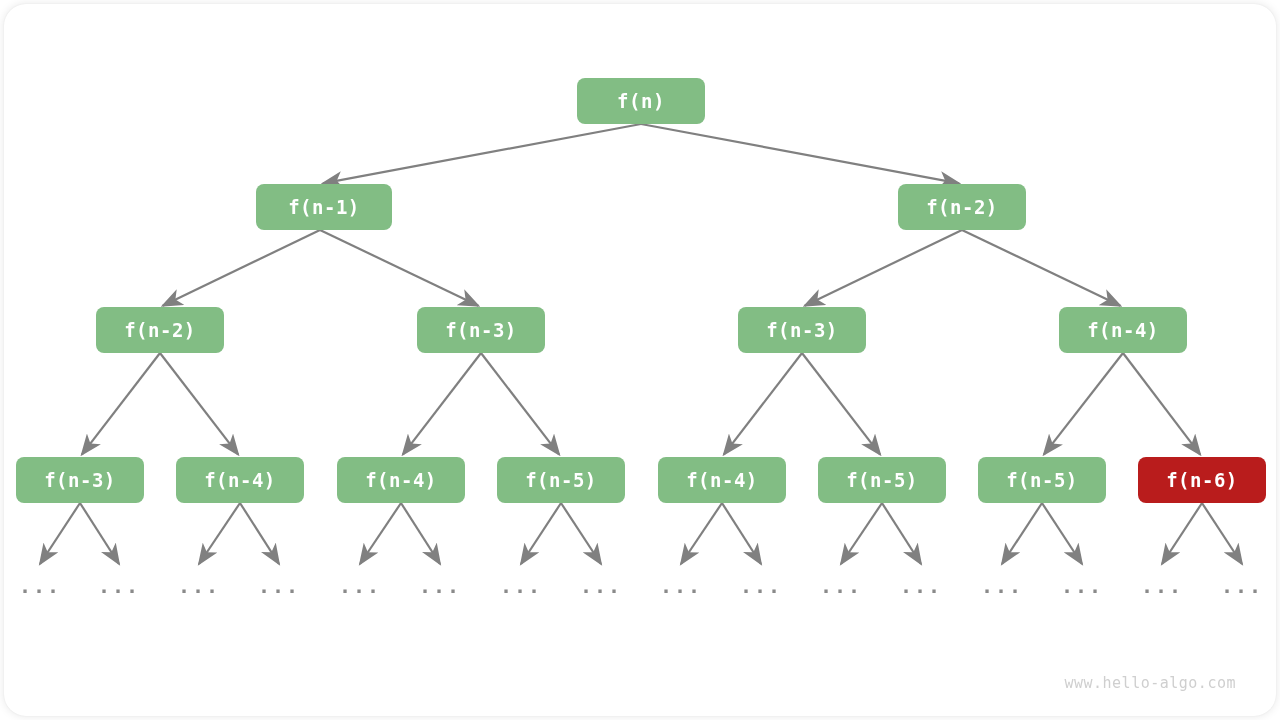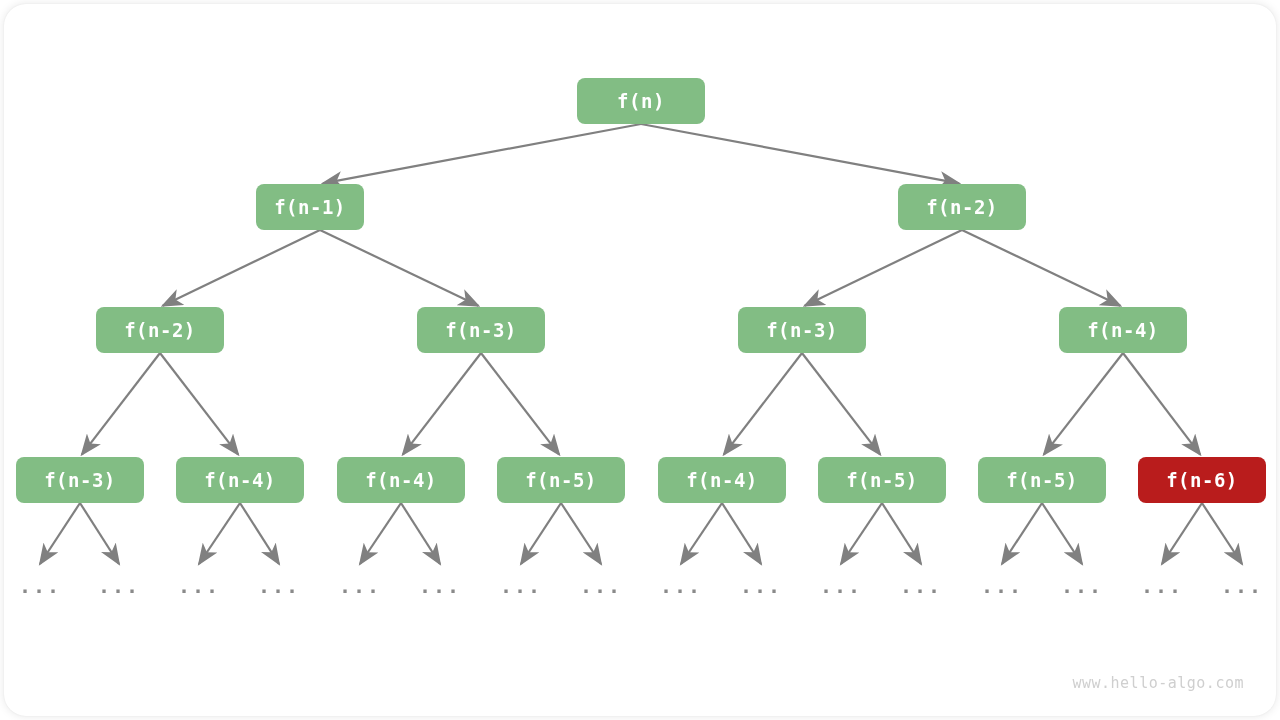--- a/index.html
+++ b/index.html
@@ -74,21 +74,21 @@
     font-size: 20px;
     font-weight: bold;
     letter-spacing: 2px;
     white-space: nowrap;
     transform: translate(-50%, -50%);
     user-select: none;
   }
 
   #watermark {
     position: absolute;
-    right: 36px;
+    right: 44px;
     bottom: 28px;
     color: #cfcfcf;
     font-family: "DejaVu Sans Mono", monospace;
     font-size: 15px;
     letter-spacing: 0.5px;
     white-space: nowrap;
     user-select: none;
   }
 </style>
 </head>
@@ -133,21 +133,21 @@
           <line x1="882" y1="503" x2="921" y2="564" stroke="#808080" stroke-width="2.2" marker-end="url(#arrowhead)"></line>
           <line x1="1042" y1="503" x2="1002" y2="564" stroke="#808080" stroke-width="2.2" marker-end="url(#arrowhead)"></line>
           <line x1="1042" y1="503" x2="1082" y2="564" stroke="#808080" stroke-width="2.2" marker-end="url(#arrowhead)"></line>
           <line x1="1202" y1="503" x2="1162" y2="564" stroke="#808080" stroke-width="2.2" marker-end="url(#arrowhead)"></line>
           <line x1="1202" y1="503" x2="1242" y2="564" stroke="#808080" stroke-width="2.2" marker-end="url(#arrowhead)"></line>
         </g>
     </svg>
 
     <div id="nodes">
         <div class="node" style="left: 577px; top: 78px; width: 128px; height: 46px; background: rgb(130, 189, 132); color: rgb(255, 255, 255);">f(n)</div>
-        <div class="node" style="left: 256px; top: 184px; width: 108px; height: 46px; background: rgb(130, 189, 132); color: rgb(255, 255, 255);">f(n-1)</div>
+        <div class="node" style="left: 256px; top: 184px; width: 136px; height: 46px; background: rgb(130, 189, 132); color: rgb(255, 255, 255);">f(n-1)</div>
         <div class="node" style="left: 898px; top: 184px; width: 128px; height: 46px; background: rgb(130, 189, 132); color: rgb(255, 255, 255);">f(n-2)</div>
         <div class="node" style="left: 96px; top: 307px; width: 128px; height: 46px; background: rgb(130, 189, 132); color: rgb(255, 255, 255);">f(n-2)</div>
         <div class="node" style="left: 417px; top: 307px; width: 128px; height: 46px; background: rgb(130, 189, 132); color: rgb(255, 255, 255);">f(n-3)</div>
         <div class="node" style="left: 738px; top: 307px; width: 128px; height: 46px; background: rgb(130, 189, 132); color: rgb(255, 255, 255);">f(n-3)</div>
         <div class="node" style="left: 1059px; top: 307px; width: 128px; height: 46px; background: rgb(130, 189, 132); color: rgb(255, 255, 255);">f(n-4)</div>
         <div class="node" style="left: 16px; top: 457px; width: 128px; height: 46px; background: rgb(130, 189, 132); color: rgb(255, 255, 255);">f(n-3)</div>
         <div class="node" style="left: 176px; top: 457px; width: 128px; height: 46px; background: rgb(130, 189, 132); color: rgb(255, 255, 255);">f(n-4)</div>
         <div class="node" style="left: 337px; top: 457px; width: 128px; height: 46px; background: rgb(130, 189, 132); color: rgb(255, 255, 255);">f(n-4)</div>
         <div class="node" style="left: 497px; top: 457px; width: 128px; height: 46px; background: rgb(130, 189, 132); color: rgb(255, 255, 255);">f(n-5)</div>
         <div class="node" style="left: 658px; top: 457px; width: 128px; height: 46px; background: rgb(130, 189, 132); color: rgb(255, 255, 255);">f(n-4)</div>

